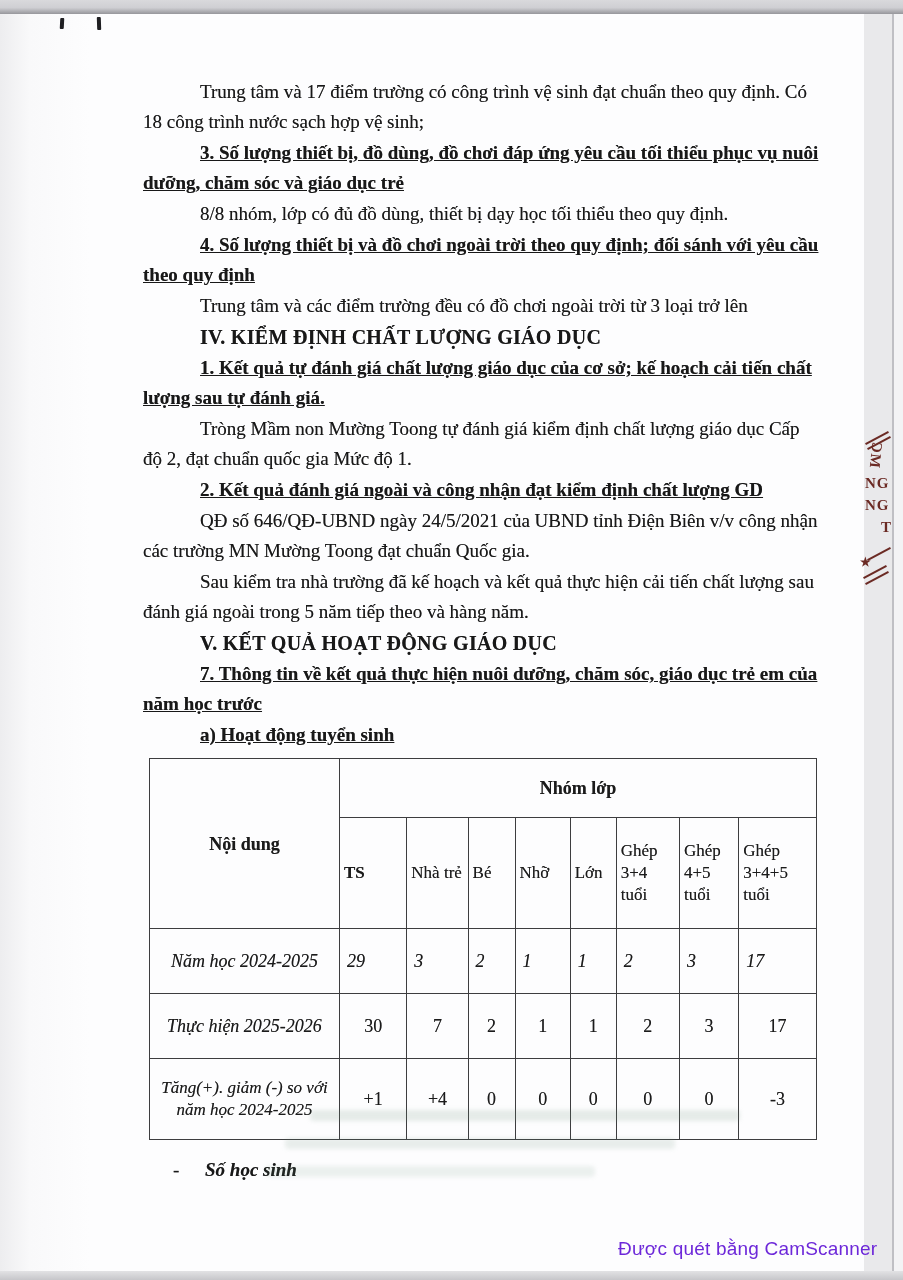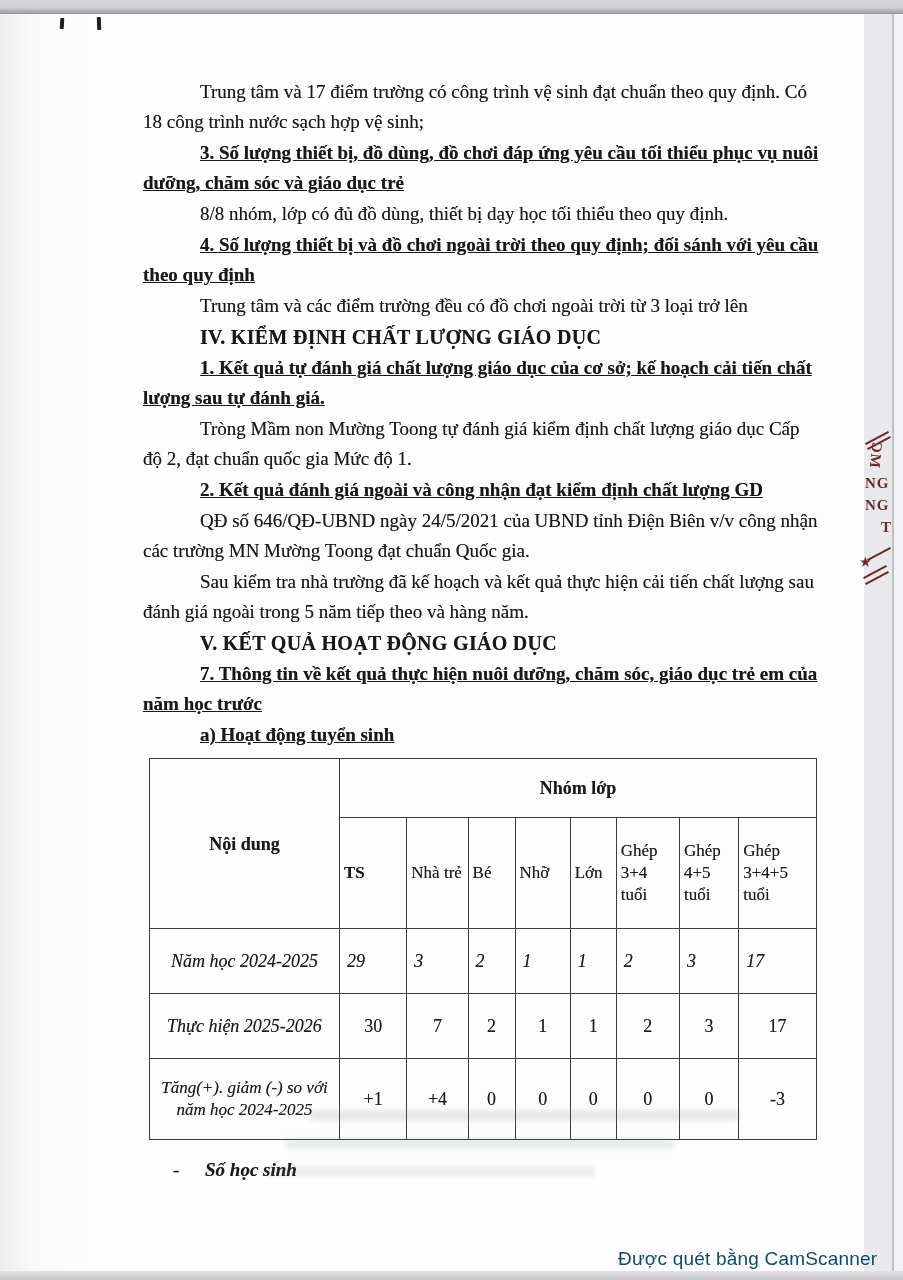--- a/index.html
+++ b/index.html
@@ -77,23 +77,22 @@
   .f1{left:9px;top:46px;font-size:15px;letter-spacing:1px;}
   .f2{left:9px;top:68px;font-size:15px;letter-spacing:1px;}
   .f3{left:25px;top:90px;font-size:15px;letter-spacing:1px;}
   .s3{left:10px;top:124px;}
   .star{left:4px;top:126px;font-size:12px;}
   .s4{left:6px;top:142px;}
   .s5{left:8px;top:148px;}
 
   .watermark{
     position:absolute;left:618px;top:1238px;width:270px;
-    font-family:"Liberation Sans", sans-serif;font-size:19px;color:#0c4a6e;
+    font-family:"Liberation Sans", sans-serif;font-size:19px;color:#6d28d9;
     letter-spacing:.2px;
-    margin-top:10px;
   }
 </style>
 </head>
 <body>
 
 <div class="scan-top-band"></div>
 
 <div class="paper">
   <div class="tick tick1"></div>
   <div class="tick tick2"></div>

